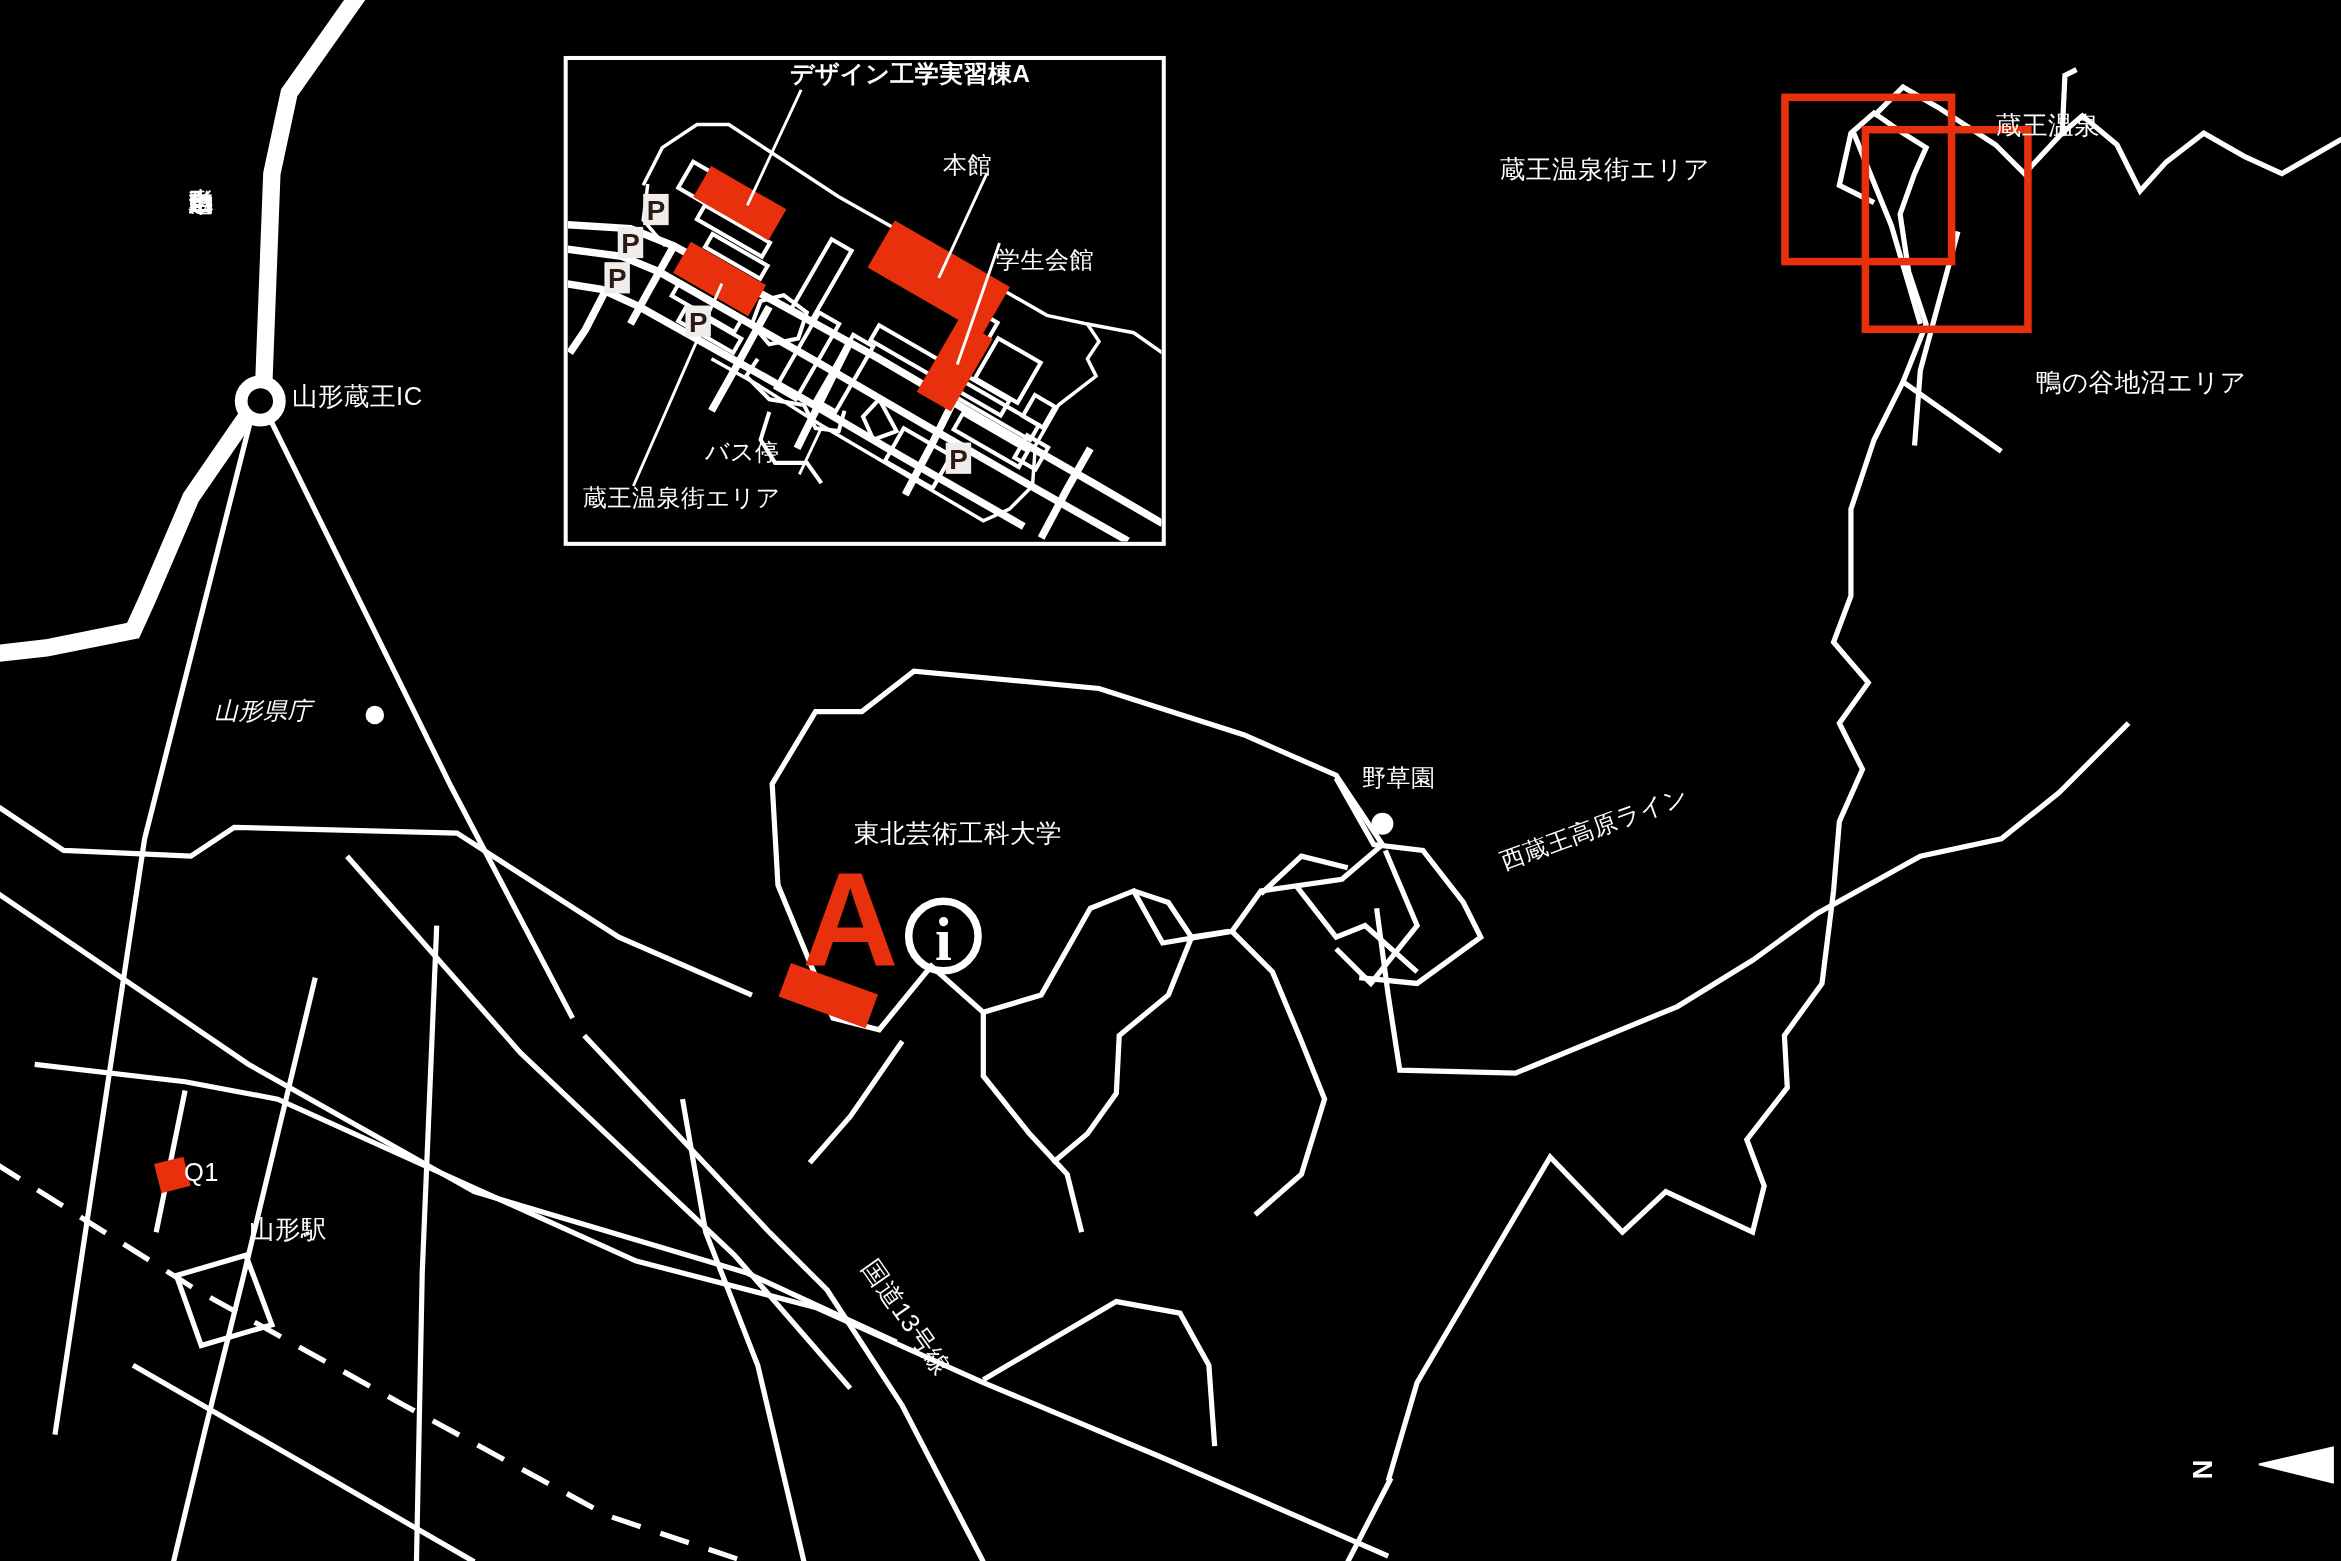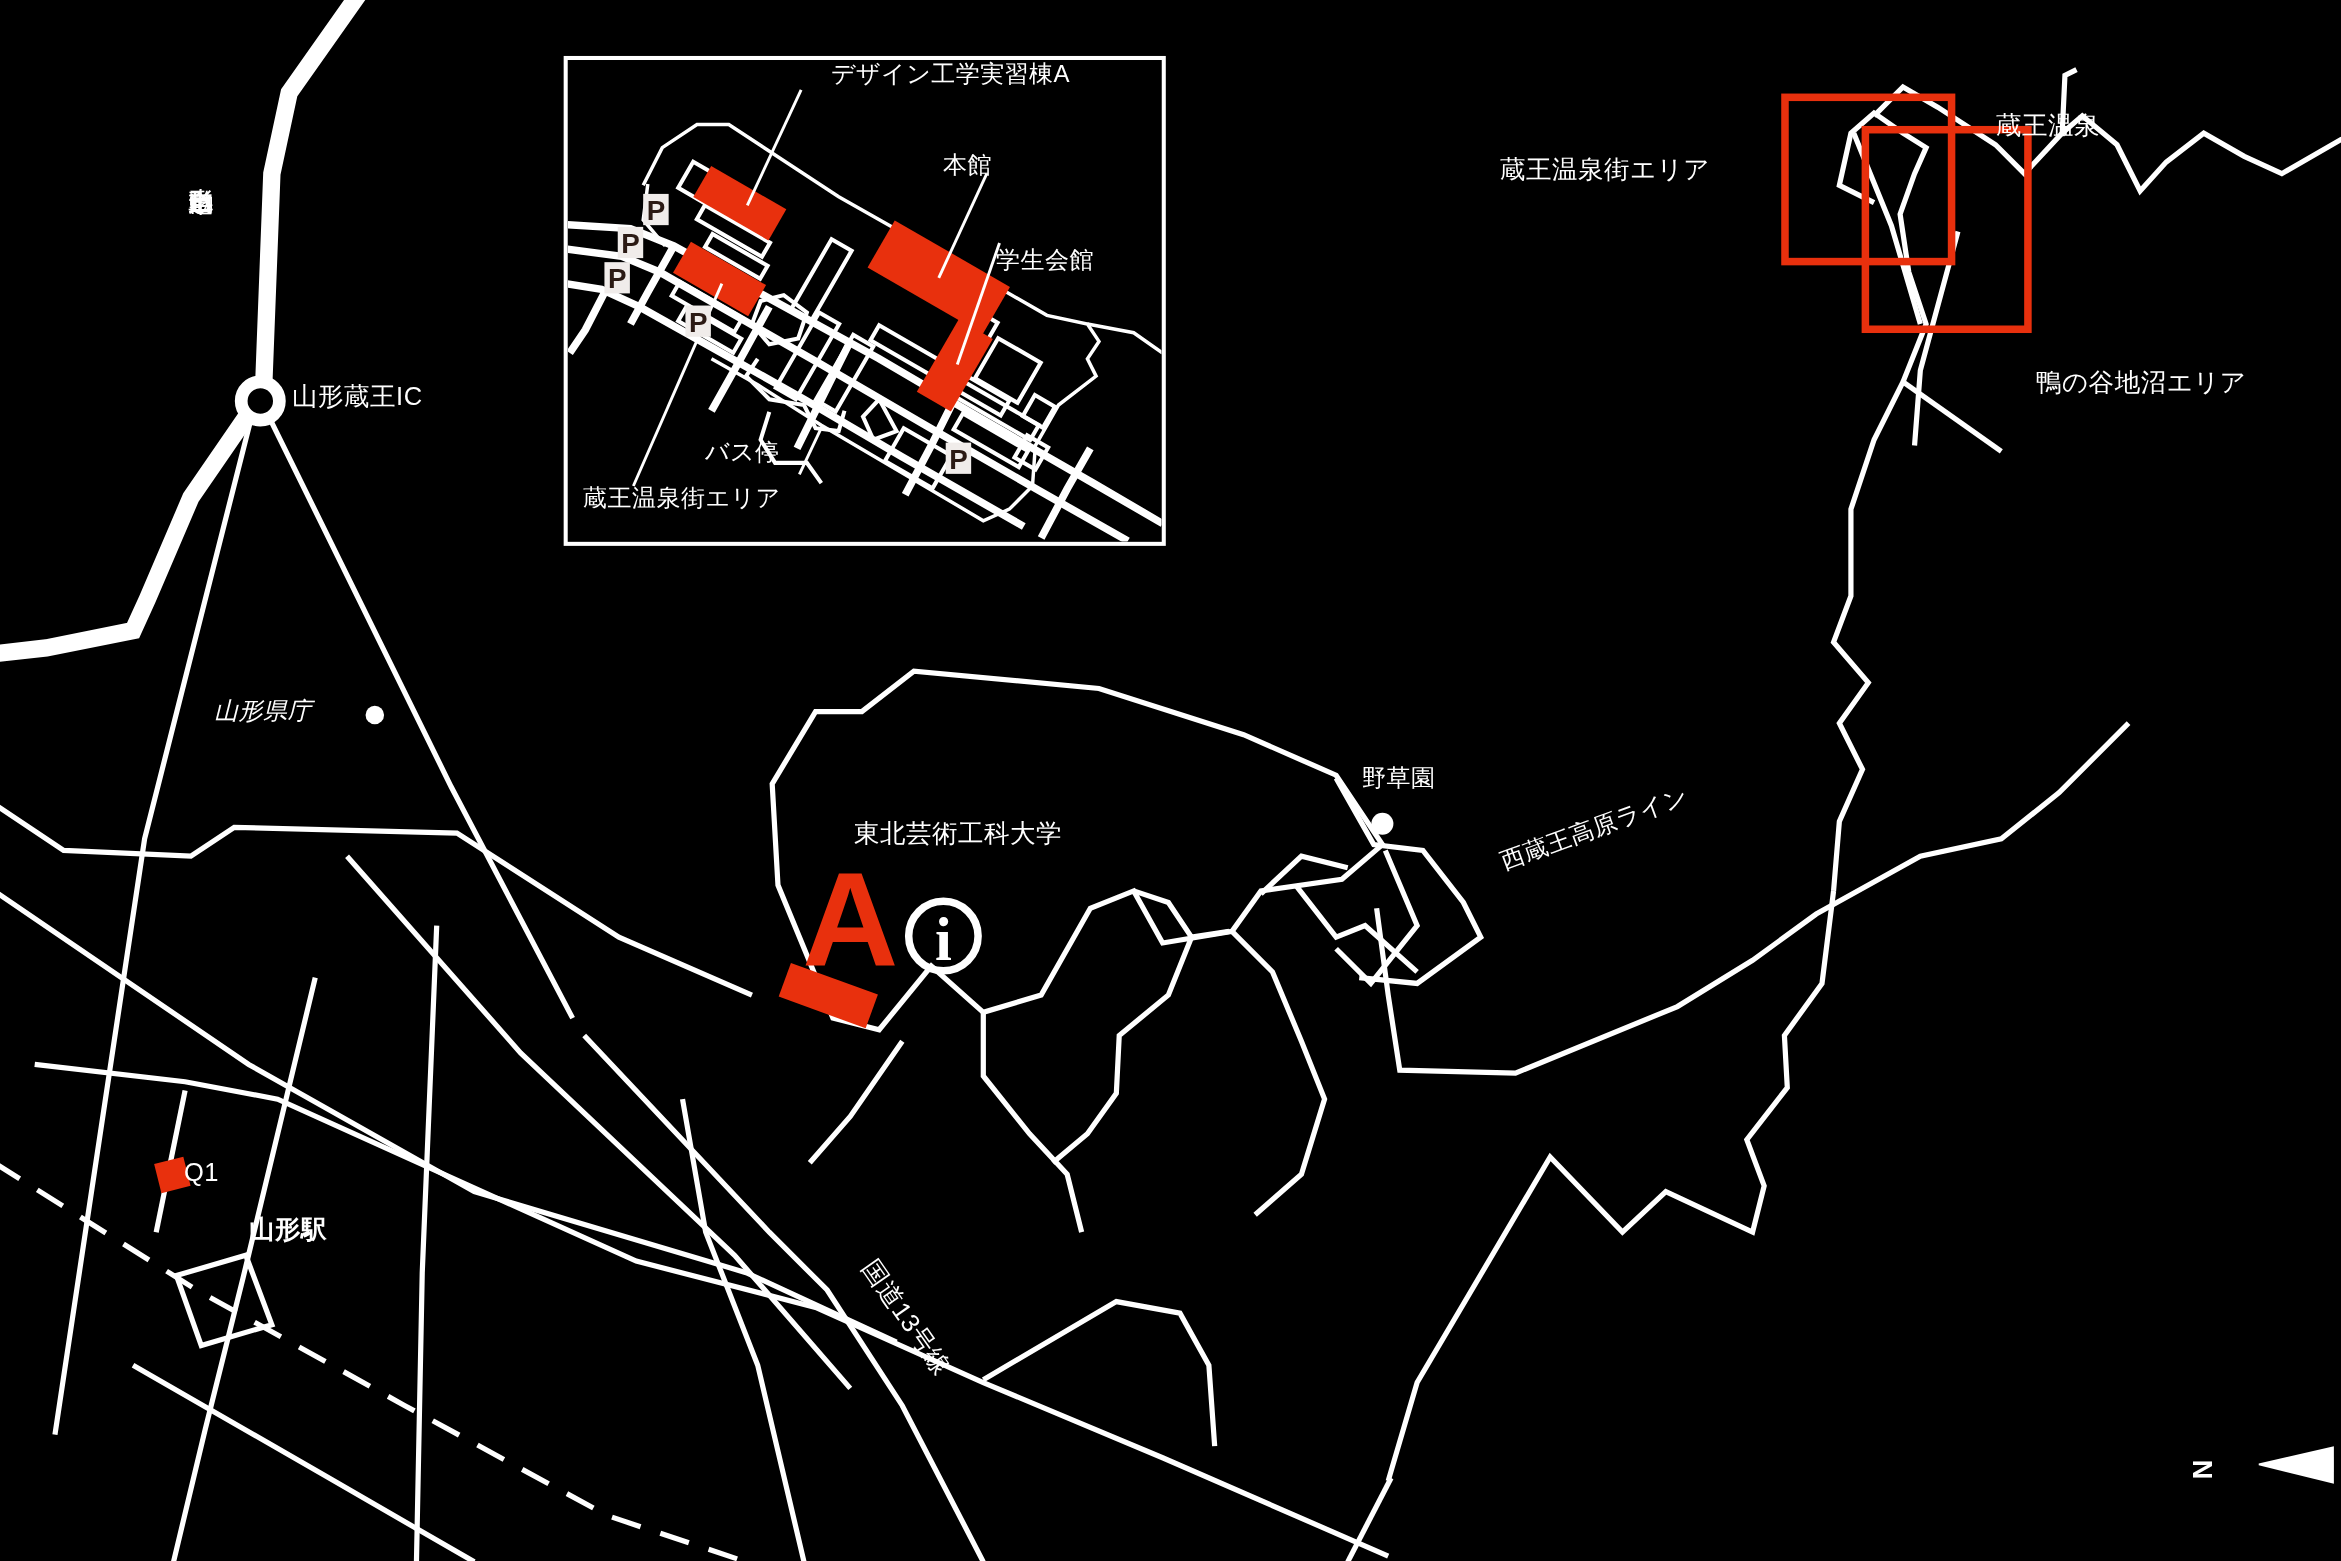--- a/index.html
+++ b/index.html
@@ -250,37 +250,37 @@
   <div class="lbl lbl-vert big" style="left:187px; top:168px;">山形自動車道</div>
 
   <div class="lbl big" style="left:292px; top:383px;">山形蔵王IC</div>
 
   <div class="lbl mid" style="left:214px; top:698px;font-style:italic;">山形県庁</div>
 
   <div class="lbl big" style="left:844px; top:820px;margin-left:10px;">東北芸術工科大学</div>
 
   <div class="lbl big" style="left:184px; top:1159px;">Q1</div>
 
-  <div class="lbl big" style="left:249px; top:1216px;font-weight:bold;">山形駅</div>
+  <div class="lbl big" style="left:249px; top:1216px;">山形駅</div>
 
   <div class="lbl big rot55" style="left:879px; top:1255px;">国道13号線</div>
 
   <div class="lbl mid" style="left:1362px; top:765px;">野草園</div>
 
   <div class="lbl mid rot-22" style="left:1497px; top:850px;">西蔵王高原ライン</div>
 
   <div class="lbl big" style="left:1996px; top:80px;margin-top:32px;">蔵王温泉</div>
 
   <div class="lbl big" style="left:1500px; top:156px;">蔵王温泉街エリア</div>
 
   <div class="lbl big" style="left:2036px; top:369px;">鴨の谷地沼エリア</div>
 
   <div class="compass-n" style="left:2184px; top:1452px; width:35px; height:35px; display:flex; align-items:center; justify-content:center;">N</div>
 
-  <div class="lbl inset-lbl" style="left:831px; top:61px;">デザイン工学実習棟A</div>
+  <div class="lbl inset-lbl" style="left:790px; top:61px;font-weight:bold;">デザイン工学実習棟A</div>
 
   <div class="lbl inset-lbl" style="left:943px; top:152px;">本館</div>
 
   <div class="lbl inset-lbl" style="left:996px; top:204px;margin-top:43px;">学生会館</div>
 
   <div class="lbl inset-lbl" style="left:705px; top:424px;margin-top:15px;">バス停</div>
 
   <div class="lbl inset-lbl" style="left:583px; top:485px;">蔵王温泉街エリア</div>
 
 </div>

